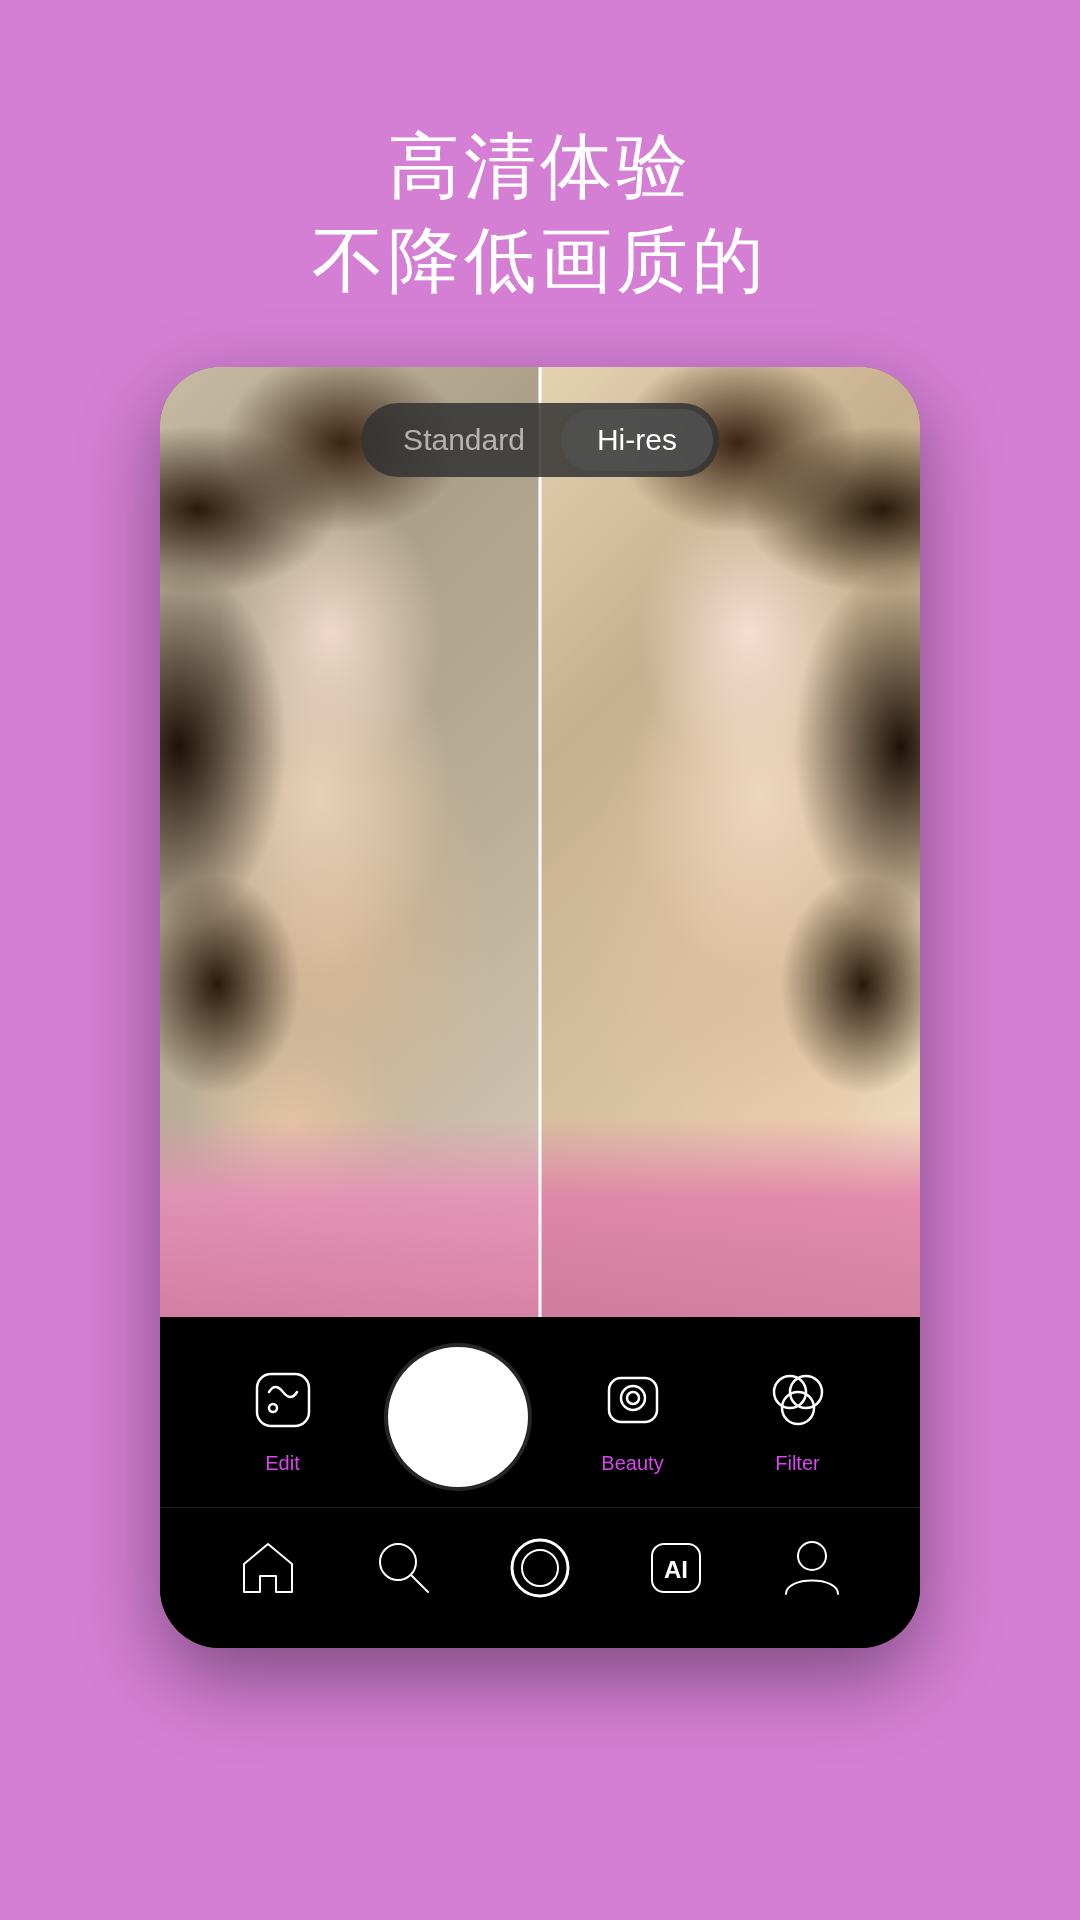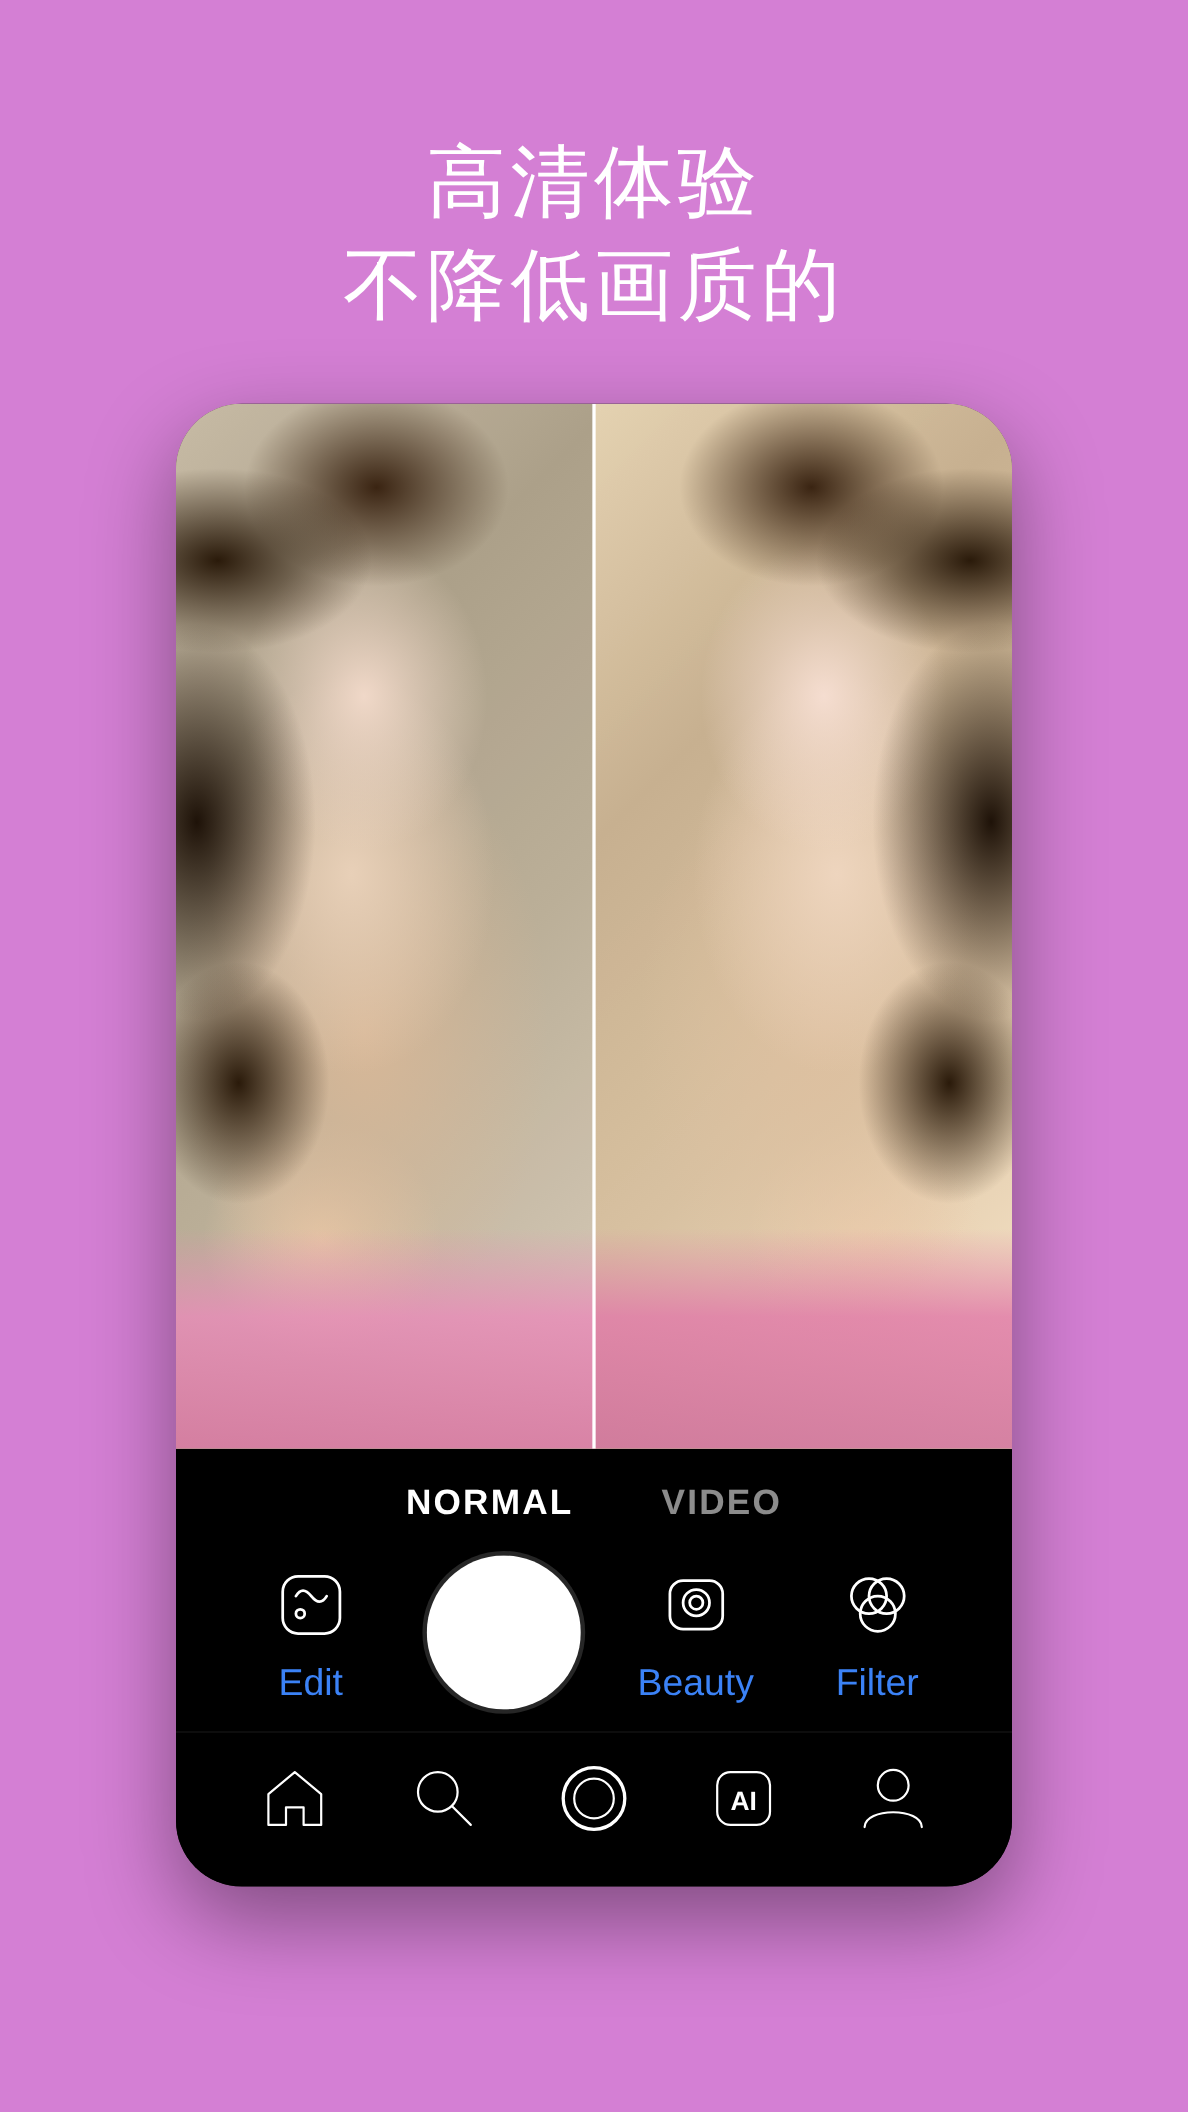--- a/index.html
+++ b/index.html
@@ -230,22 +230,22 @@
 
     .control-icon svg {
       width: 72px;
       height: 72px;
       stroke: white;
       fill: none;
       stroke-width: 2.5;
     }
 
     .control-label {
-      color: #3b82f6;
-      font-size: 34px;
+      color: #d946ef;
+      font-size: 20px;
       font-weight: 400;
     }
 
     
     .shutter-btn {
       width: 140px;
       height: 140px;
       border-radius: 50%;
       background: white;
       border: 6px solid rgba(255,255,255,0.4);
@@ -312,29 +312,29 @@
     <div class="hair-left"></div>
     <div class="clothing-left"></div>
 
     <div class="photo-right"></div>
     <div class="face-silhouette-right"></div>
     <div class="hair-right"></div>
     <div class="clothing-right"></div>
 
     <div class="divider-line"></div>
 
+    <div class="quality-toggle">
+      <div class="quality-btn">Standard</div>
+      <div class="quality-btn active">Hi-res</div>
+    </div>
 
   </div>
 
   <div class="camera-bottom">
 
-    <div class="mode-tabs">
-      <div class="mode-tab active">NORMAL</div>
-      <div class="mode-tab inactive">VIDEO</div>
-    </div>
 
     <div class="controls-row">
 
       <div class="control-item">
         <div class="control-icon">
           <svg viewBox="0 0 72 72">
             <rect x="10" y="10" width="52" height="52" rx="14" ry="14"></rect>
             <path d="M22 28 Q28 18 36 28 Q44 38 50 28" stroke-linecap="round"></path>
             <circle cx="26" cy="44" r="4"></circle>
           </svg>

